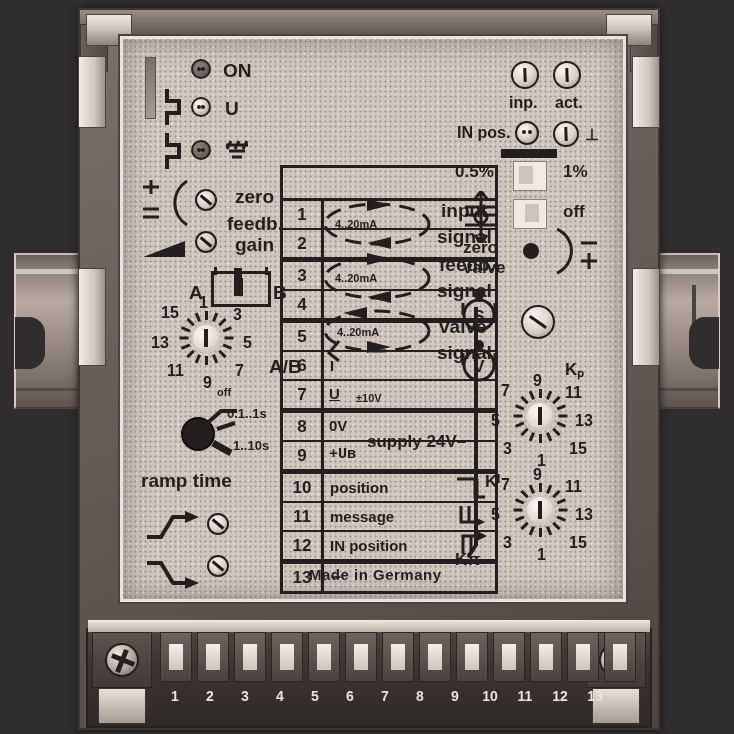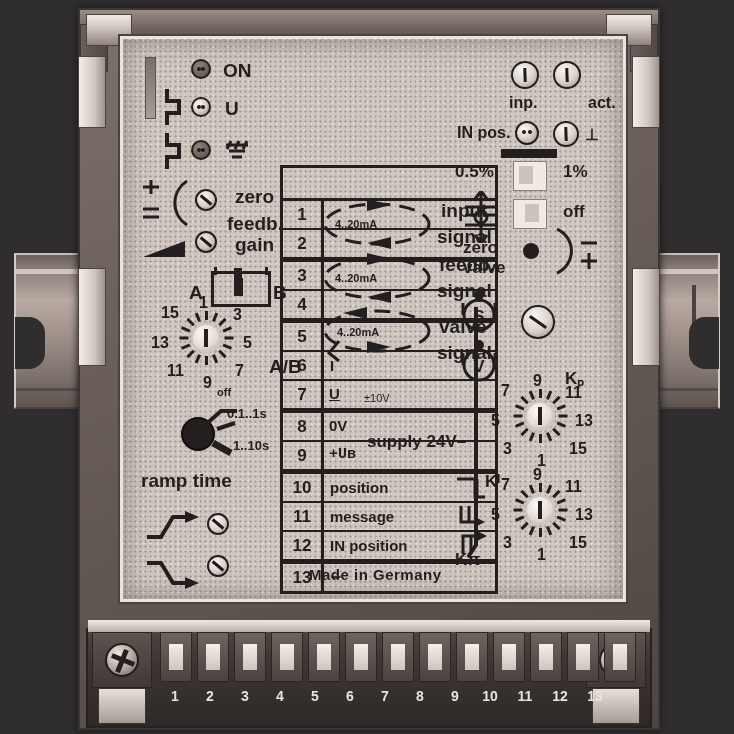--- a/index.html
+++ b/index.html
@@ -292,21 +292,21 @@
         <div class="trow">
           <div class="tnum">6</div>
           <div class="tbody-cell">
             <span class="abs ink lbl s" style="left:6px;top:6px;font-size:15px;">I</span>
           </div>
         </div>
         <div class="trow">
           <div class="tnum">7</div>
           <div class="tbody-cell">
             <span class="abs ink lbl s" style="left:5px;top:5px;font-size:15px;text-decoration:underline;">U</span>
-            <span class="abs ink lbl xs" style="left:40px;top:12px;font-weight:normal;">±10V</span>
+            <span class="abs ink lbl xs" style="left:32px;top:12px;font-weight:bold;">±10V</span>
           </div>
         </div>
         <div class="trow" style="border-top:3px solid #231f1e">
           <div class="tnum">8</div>
           <div class="tbody-cell">
             <span class="abs ink lbl s" style="left:5px;top:5px;font-size:15px;">0V</span>
           </div>
         </div>
         <div class="trow">
           <div class="tnum">9</div>
@@ -384,21 +384,21 @@
 
       <div class="abs ink lbl" style="left:244px;top:350px;font-size:17px;margin-top:44px;">supply 24V–</div>
 
       <div class="abs pot" style="left:388px;top:22px;width:28px;height:28px;">
           <span class="slot" style="transform:translate(-50%,-50%) rotate(88deg);"></span>
         </div>
       <div class="abs pot" style="left:430px;top:22px;width:28px;height:28px;">
           <span class="slot" style="transform:translate(-50%,-50%) rotate(88deg);"></span>
         </div>
       <div class="abs ink lbl" style="left:386px;top:56px;">inp.</div>
-      <div class="abs ink lbl" style="left:432px;top:56px;margin-left:33px;">act.</div>
+      <div class="abs ink lbl" style="left:432px;top:56px;">act.</div>
 
       <div class="abs led" style="left:392px;top:82px;width:24px;height:24px;">
         <div class="d l" style="left:5px;top:7px;"></div>
         <div class="d r" style="right:5px;top:7px;"></div>
       </div>
       <div class="abs ink lbl" style="left:334px;top:86px;">IN pos.</div>
       <div class="abs pot" style="left:430px;top:82px;width:26px;height:26px;">
           <span class="slot" style="transform:translate(-50%,-50%) rotate(88deg);"></span>
         </div>
       <div class="abs ink lbl" style="left:462px;top:88px;">⊥</div>
@@ -445,21 +445,21 @@
         <path d="M8 14 L8 26 M40 14 L40 26" stroke="#231f1e" stroke-width="3"></path>
         <text x="24" y="33" font-size="17" font-weight="bold" fill="#231f1e" text-anchor="middle" font-family="Liberation Sans, sans-serif">V</text>
       </svg>
       <svg class="abs" style="left:344px;top:268px;" width="14" height="258">
         <path d="M9 0 L9 238 L1 250" stroke="#231f1e" stroke-width="4" fill="none"></path>
       </svg>
       <div class="abs pot" style="left:398px;top:266px;width:34px;height:34px;">
           <span class="slot" style="width:20px;transform:translate(-50%,-50%) rotate(35deg);"></span>
         </div>
 
-      <div class="abs ink lbl" style="left:442px;top:322px;font-size:17px;margin-top:9px;">Kₚ</div>
+      <div class="abs ink lbl" style="left:442px;top:322px;font-size:17px;">Kₚ</div>
       <div class="rotary" style="left:388px;top:348px;">
         <div class="hub">
             <span class="slot"></span>
           </div>
         <div class="tick" style="transform:rotate(0deg)"></div>
           <div class="tick" style="transform:rotate(22.5deg)"></div>
         <div class="tick" style="transform:rotate(45deg)"></div>
           <div class="tick" style="transform:rotate(67.5deg)"></div>
         <div class="tick" style="transform:rotate(90deg)"></div>
           <div class="tick" style="transform:rotate(112.5deg)"></div>

